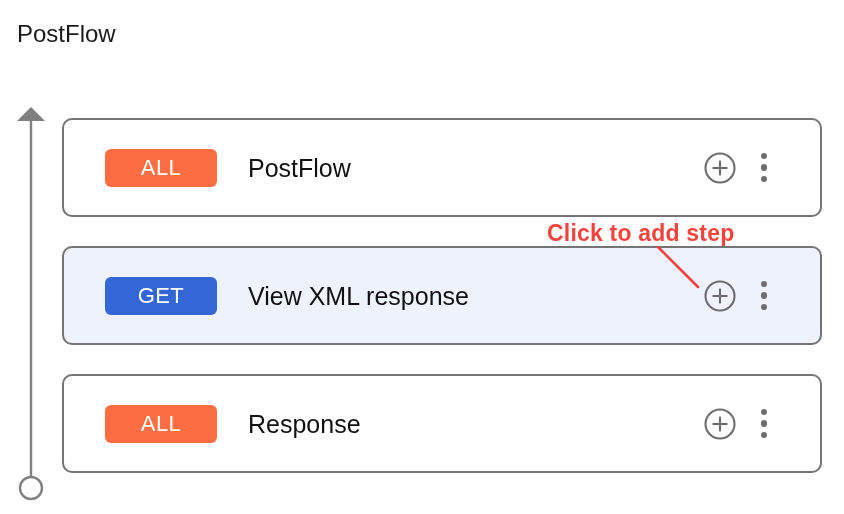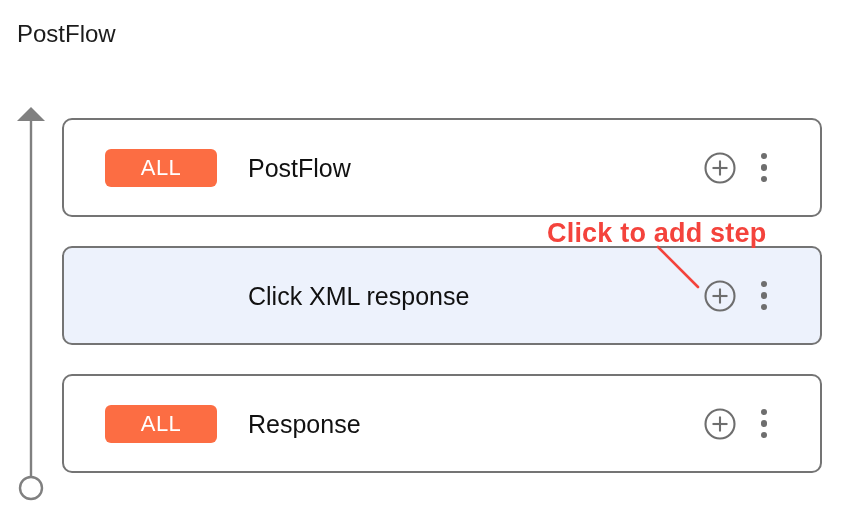--- a/index.html
+++ b/index.html
@@ -133,21 +133,21 @@
     height: 6.5px;
     border-radius: 50%;
     background: #6e6e6e;
   }
 
   
   .annotation-text {
     position: absolute;
     left: 547px;
     top: 217px;
-    font-size: 27px;
+    font-size: 23px;
     line-height: 32px;
     font-weight: bold;
     color: #f4433c;
     white-space: nowrap;
     letter-spacing: 0.2px;
   }
   .annotation-arrow {
     position: absolute;
     left: 640px;
     top: 238px;
@@ -185,21 +185,22 @@
       <button class="kebab-btn">
         <span class="dot"></span>
         <span class="dot"></span>
         <span class="dot"></span>
       </button>
     </div>
   </div>
 
   <div class="card row-2">
     <div class="card-inner">
-      <div class="card-label">Click XML response</div>
+      <div class="badge badge-get">GET</div>
+      <div class="card-label">View XML response</div>
       <button class="add-step-btn">
         <svg width="34" height="34" viewBox="0 0 34 34" xmlns="http://www.w3.org/2000/svg">
           <circle cx="17" cy="17" r="14.5" fill="none" stroke="#6e6e6e" stroke-width="2.1"></circle>
           <line x1="17" y1="9.5" x2="17" y2="24.5" stroke="#6e6e6e" stroke-width="2.1"></line>
           <line x1="9.5" y1="17" x2="24.5" y2="17" stroke="#6e6e6e" stroke-width="2.1"></line>
         </svg>
       </button>
       <button class="kebab-btn">
         <span class="dot"></span>
         <span class="dot"></span>

